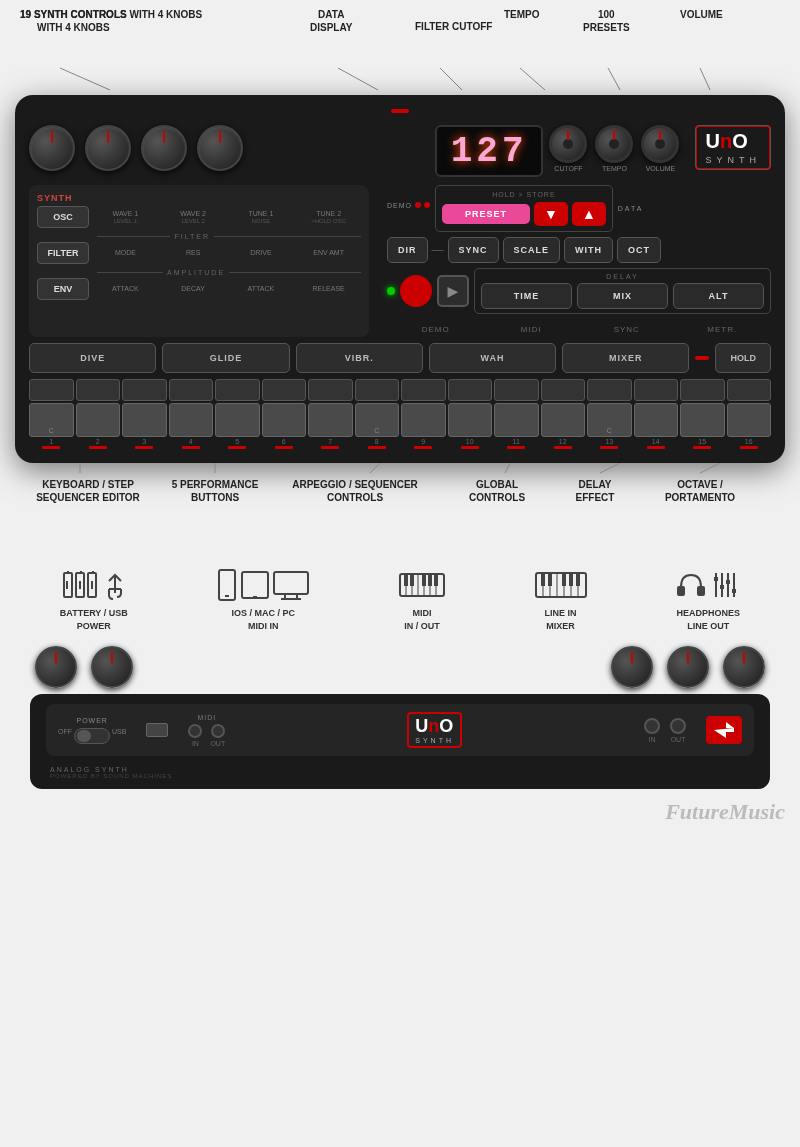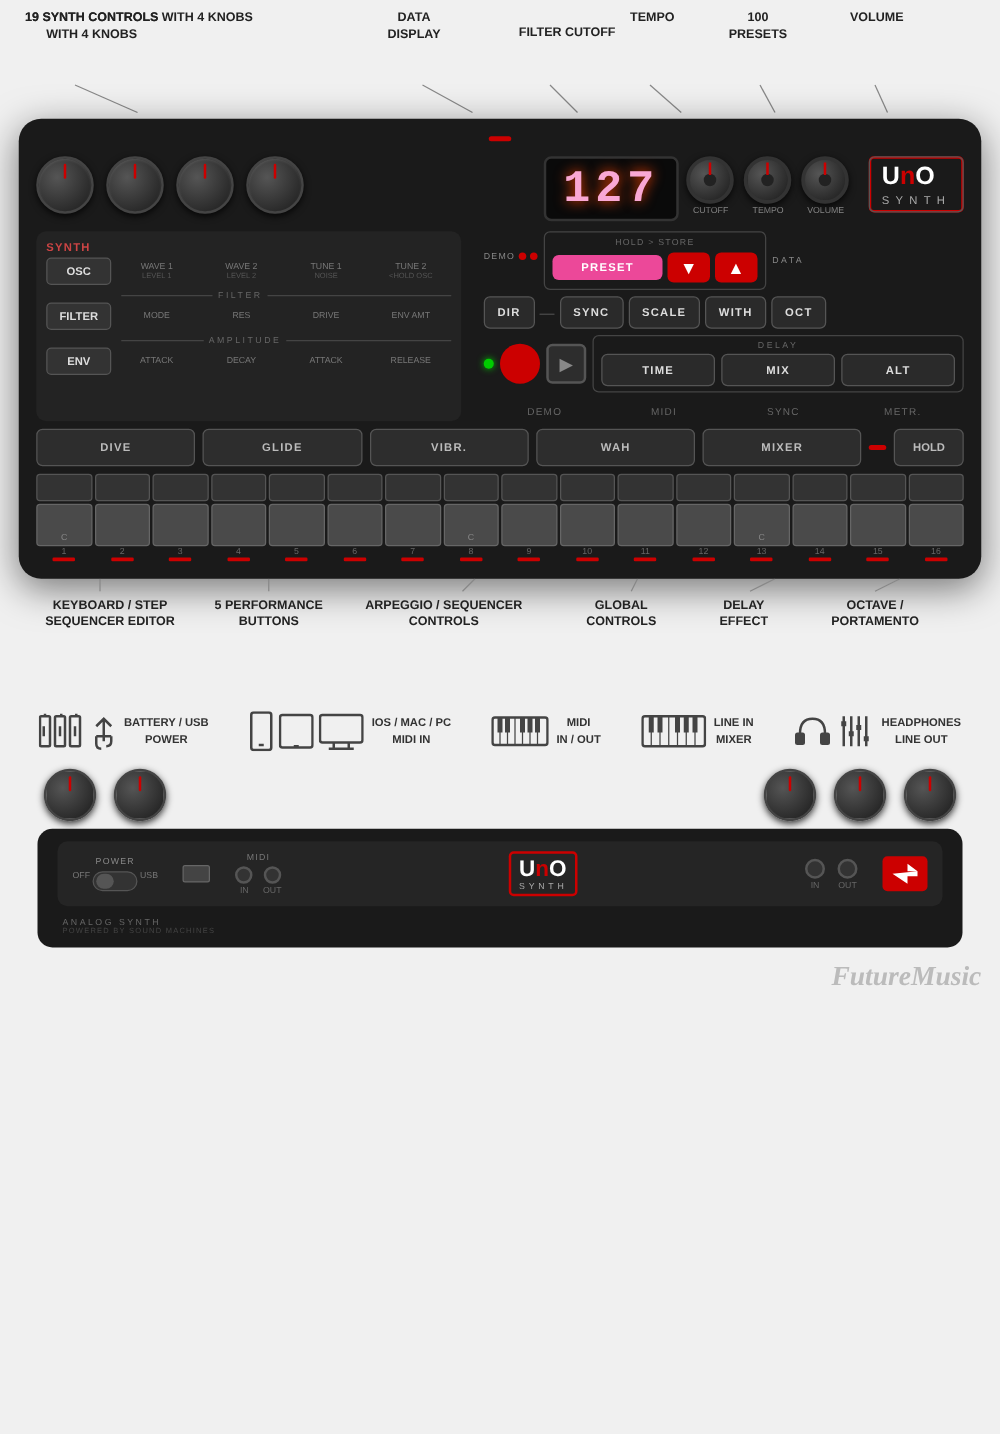--- a/index.html
+++ b/index.html
@@ -367,21 +367,21 @@
       text-align: center;
       font-size: 10px;
       font-weight: bold;
       color: #222;
       text-transform: uppercase;
       line-height: 1.3;
     }
 
     .conn-item {
       display: flex;
-      flex-direction: row;
+      flex-direction: column;
       align-items: center;
       gap: 6px;
     }
 
     .conn-label {
       font-size: 9px;
       font-weight: bold;
       color: #333;
       text-align: center;
       text-transform: uppercase;

